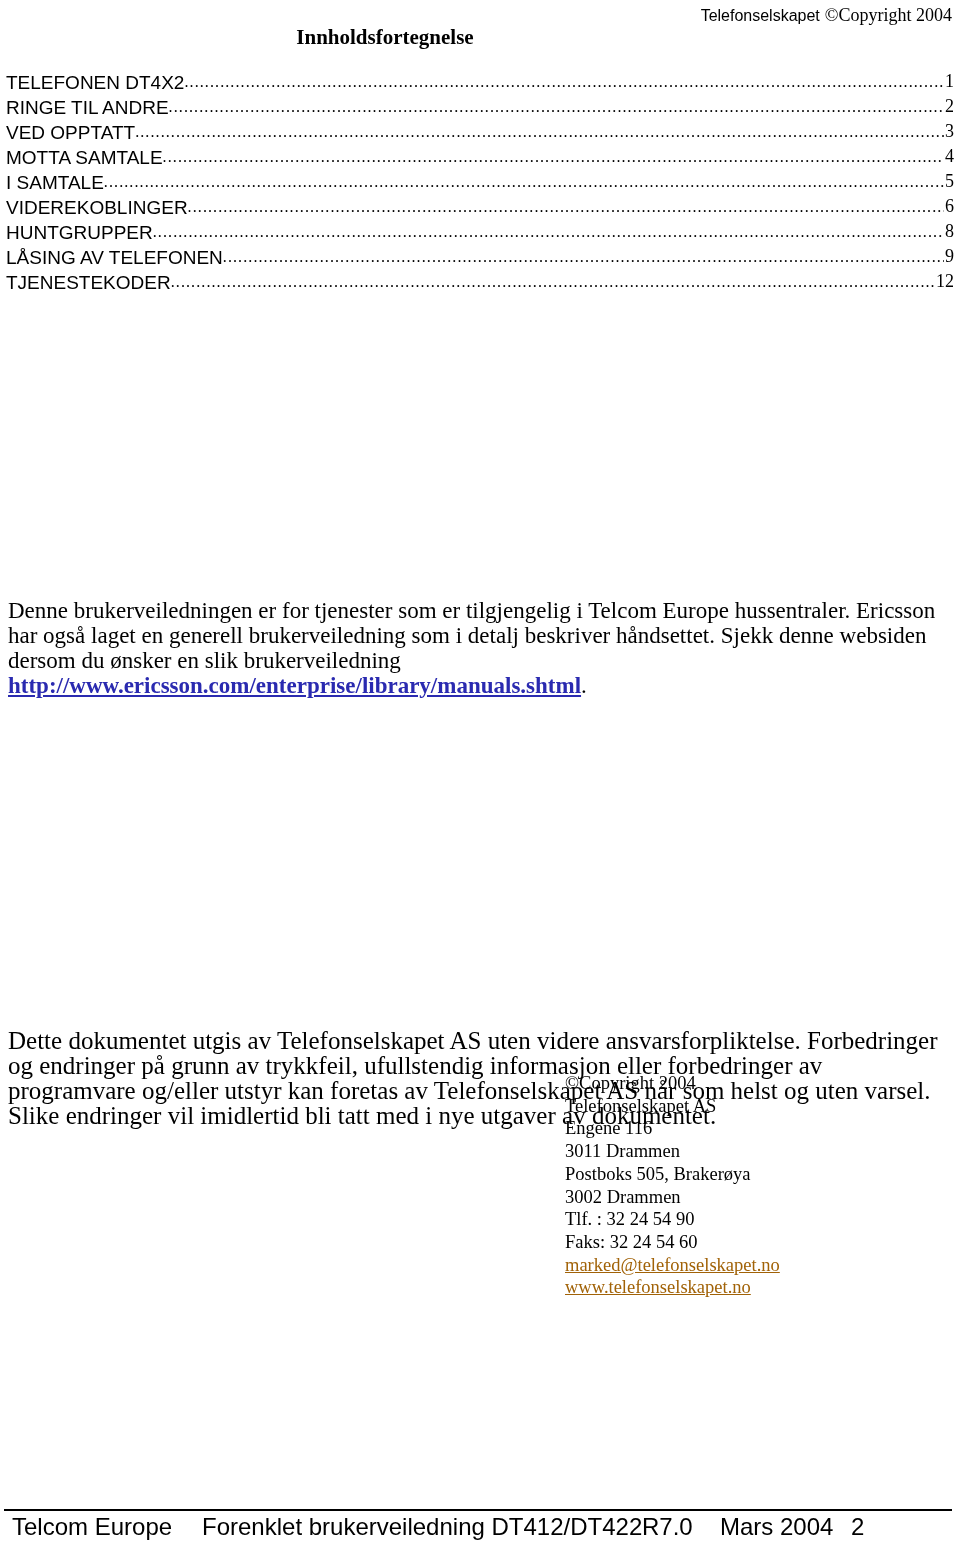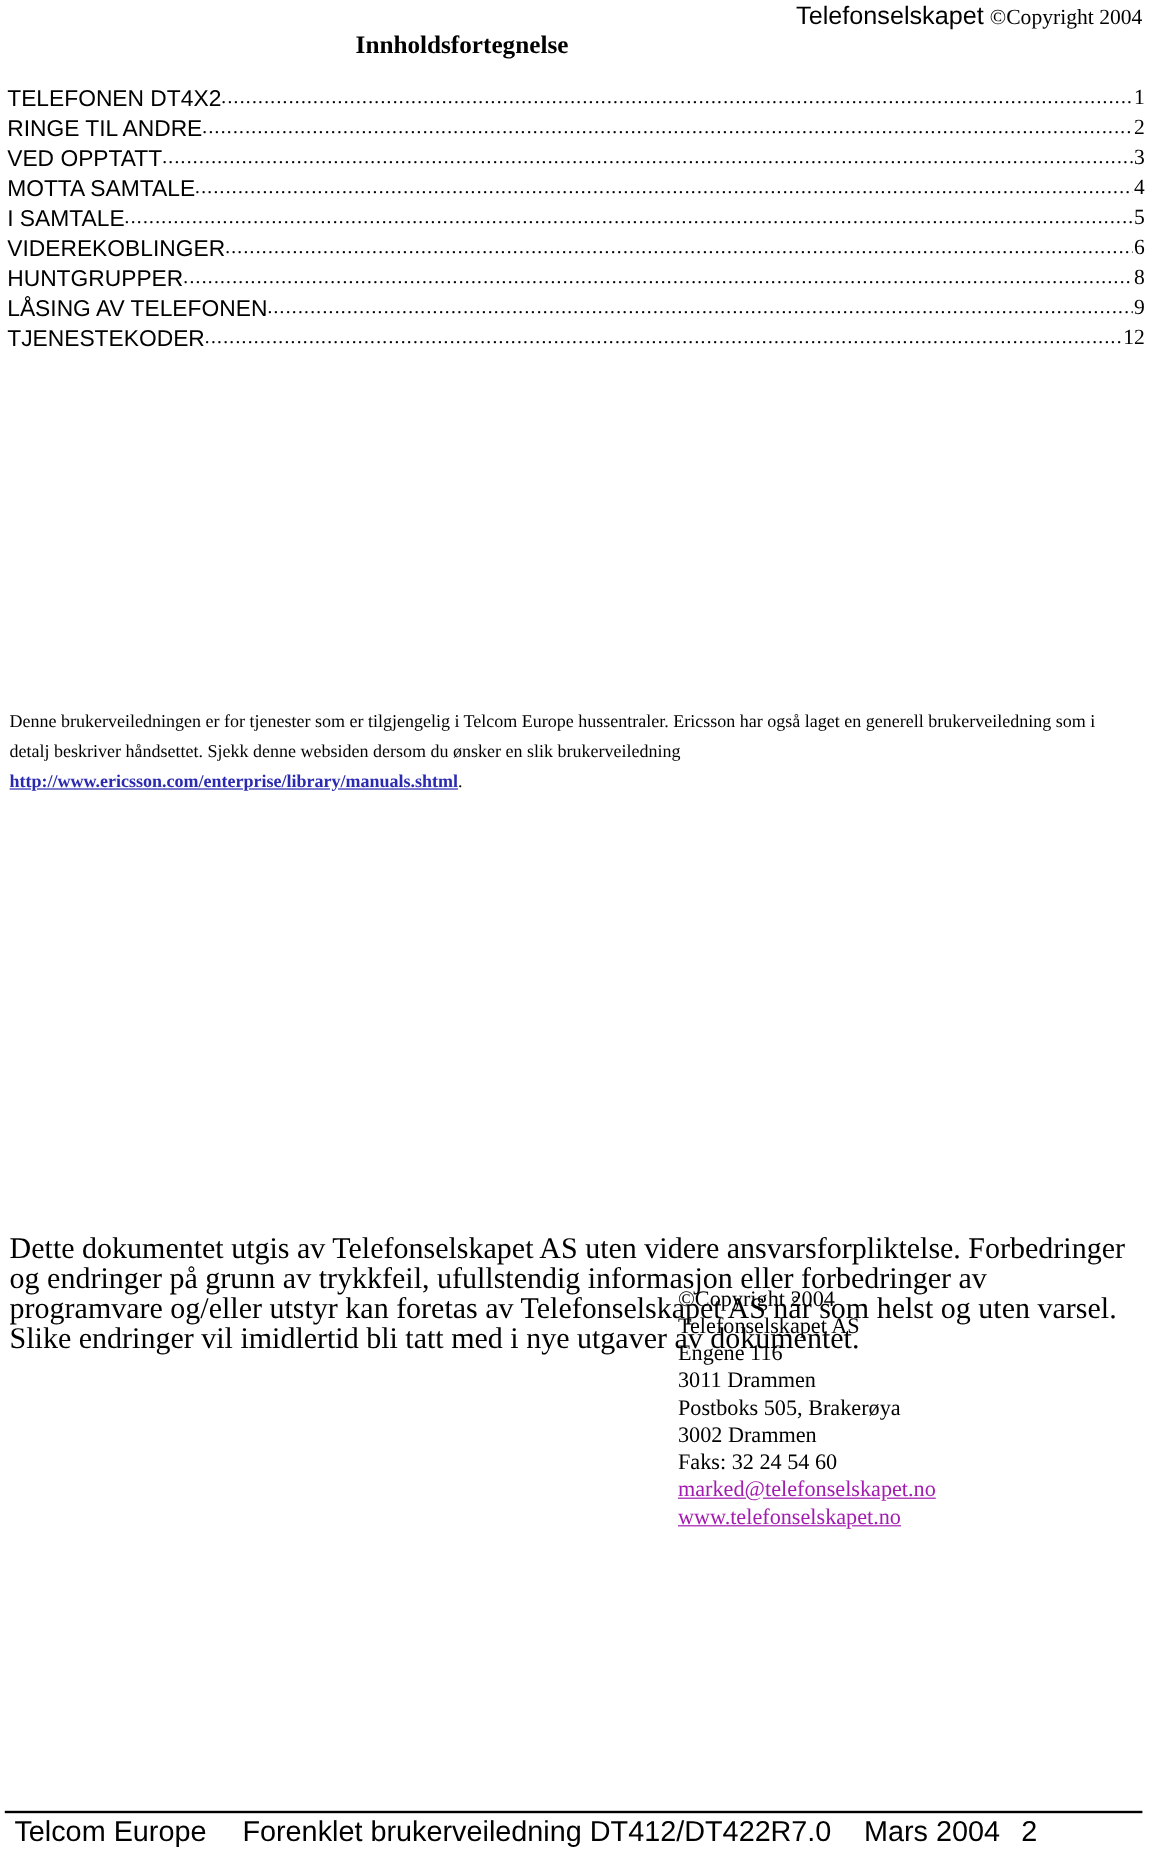--- a/index.html
+++ b/index.html
@@ -28,21 +28,21 @@
     position: absolute;
     top: 2px;
     right: 8px;
     white-space: nowrap;
     font-family: "Liberation Sans", sans-serif;
     font-size: 21px;
     line-height: 24px;
   }
   .header-company .company-name {
     font-family: "Liberation Sans", sans-serif;
-    font-size: 21px;
+    font-size: 16px;
   }
   .header-company .copyright-note {
     font-family: "Liberation Serif", serif;
     font-size: 18px;
     margin-left: 5px;
   }
   .toc-title {
     position: absolute;
     top: 25px;
     left: 0;
@@ -99,21 +99,21 @@
     top: -1px;
   }
 
   
   .intro-paragraph {
     position: absolute;
     top: 575px;
     left: 8px;
     width: 940px;
     font-family: "Liberation Serif", serif;
-    font-size: 15px;
+    font-size: 23px;
     line-height: 25px;
     text-align: left;
   }
   .disclaimer-paragraph {
     position: absolute;
     top: 1003px;
     left: 8px;
     width: 944px;
     font-family: Liberation Serif, serif;
     font-size: 25px;
@@ -130,21 +130,21 @@
     font-family: "Liberation Serif", serif;
     font-size: 18.5px;
     line-height: 22.7px;
   }
   .address-line {
     white-space: nowrap;
   }
 
   
   .hyperlink {
-    color: #a21caf;
+    color: #a16207;
     text-decoration: underline;
   }
   .hyperlink-bold {
     color: #2a2ab0;
     text-decoration: underline;
     font-weight: bold;
   }
 
   
   .footer-rule {
@@ -244,20 +244,21 @@
 
 <p class="disclaimer-paragraph">Dette dokumentet utgis av Telefonselskapet AS uten videre ansvarsforpliktelse. Forbedringer og endringer på grunn av trykkfeil, ufullstendig informasjon eller forbedringer av programvare og/eller utstyr kan foretas av Telefonselskapet AS når som helst og uten varsel.  Slike endringer vil imidlertid bli tatt med i nye utgaver av dokumentet.</p>
 
 <div class="address-block">
   <div class="address-line">©Copyright 2004</div>
   <div class="address-line">Telefonselskapet AS</div>
   <div class="address-line">Engene 116</div>
   <div class="address-line">3011 Drammen</div>
   <div class="address-line">Postboks 505, Brakerøya</div>
   <div class="address-line">3002 Drammen</div>
+  <div class="address-line">Tlf. :  32 24 54 90</div>
   <div class="address-line">Faks:  32 24 54 60</div>
   <div class="address-line"><a class="hyperlink" href="#">marked@telefonselskapet.no</a></div>
   <div class="address-line"><a class="hyperlink" href="#">www.telefonselskapet.no</a></div>
 </div>
 
 <div class="footer-rule"></div>
 <div class="page-footer">
   <span class="footer-cell-company">Telcom Europe</span>
   <span class="footer-cell-doc">Forenklet brukerveiledning DT412/DT422</span>
   <span class="footer-cell-rev">R7.0</span>

